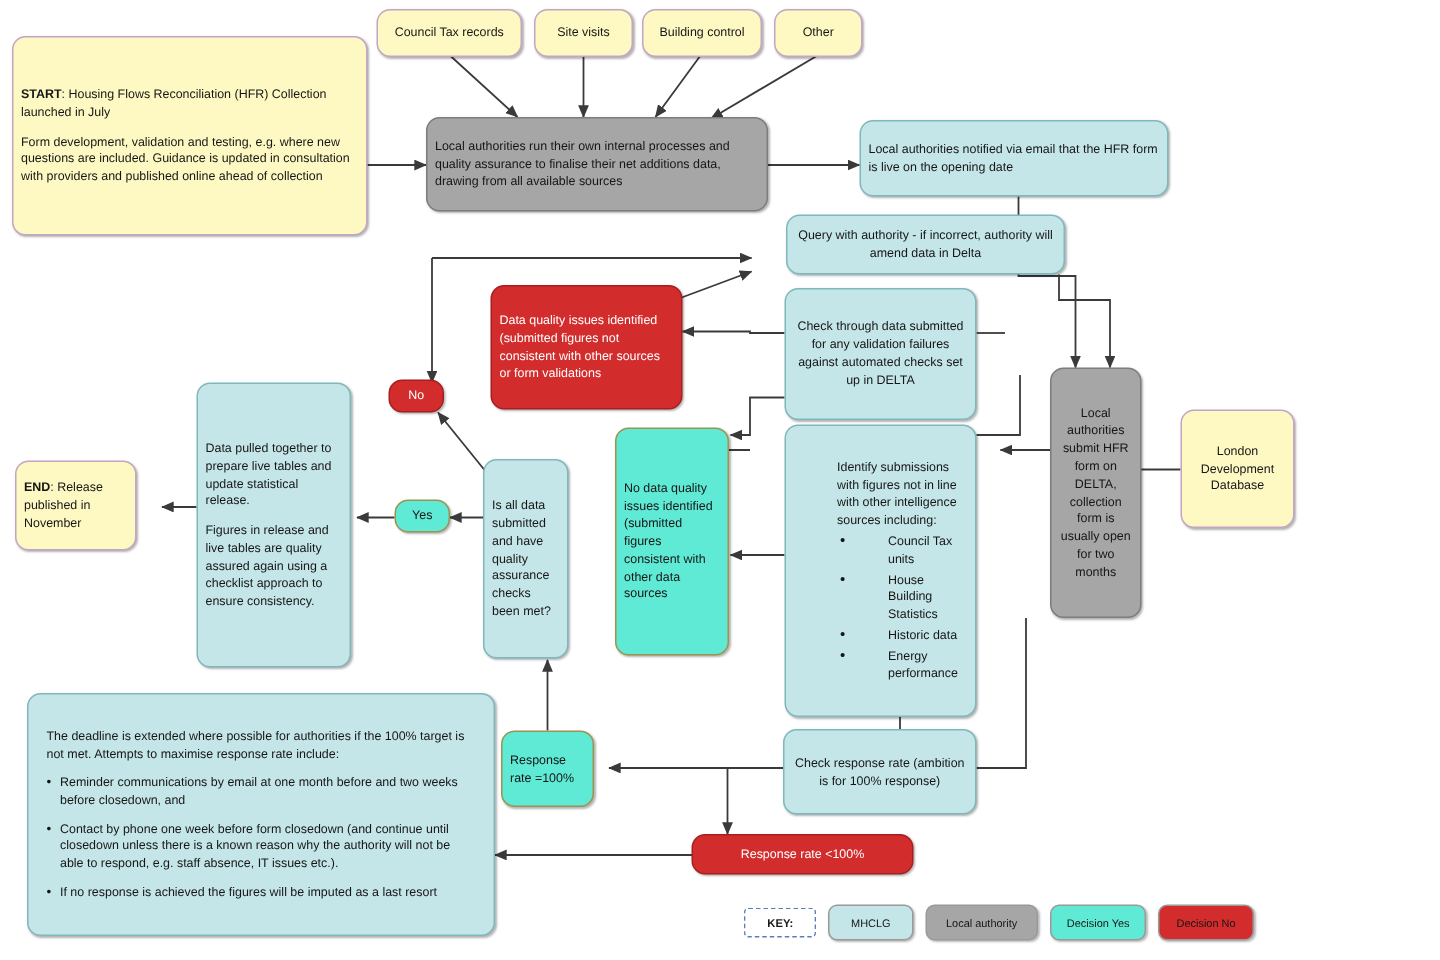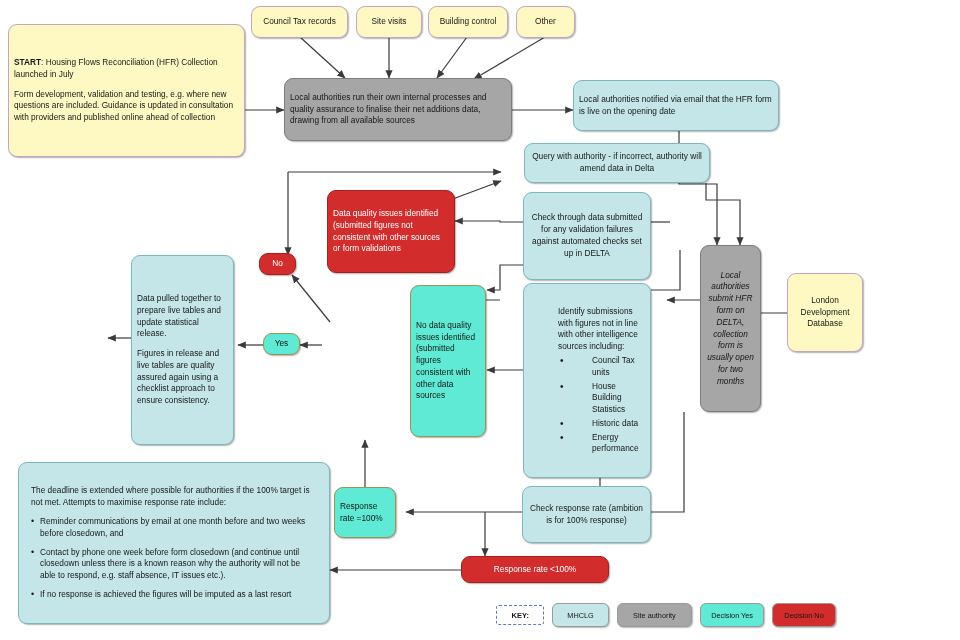--- a/index.html
+++ b/index.html
@@ -229,21 +229,21 @@
   </div>
 
   <div class="node pal-dno align-left" style="left:327px; top:190px; width:128px; height:83px;">
     <div class="inner">Data quality issues identified (submitted figures not consistent with other sources or form validations</div>
   </div>
 
   <div class="node pal-mhclg" style="left:523px; top:192px; width:128px; height:88px;">
     <div class="inner">Check through data submitted for any validation failures against automated checks set up in DELTA</div>
   </div>
 
-  <div class="node pal-la" style="left:700px; top:245px; width:61px; height:167px;font-style:italic;">
+  <div class="node pal-la" style="left:700px; top:245px; width:61px; height:167px;">
     <div class="inner">Local authorities submit HFR form on DELTA, collection form is usually open for two months</div>
   </div>
 
   <div class="node pal-pink" style="left:787px; top:273px; width:76px; height:79px;">
     <div class="inner">London Development Database</div>
   </div>
 
   <div class="node pal-dyes align-left" style="left:410px; top:285px; width:76px; height:152px;">
     <div class="inner">No data quality issues identified (submitted figures consistent with other data sources</div>
   </div>
@@ -253,36 +253,44 @@
       <div>Identify submissions with figures not in line with other intelligence sources including:</div>
       <ul class="bullets">
         <li>Council Tax units</li>
         <li>House Building Statistics</li>
         <li>Historic data</li>
         <li>Energy performance</li>
       </ul>
     </div>
   </div>
 
+  <div class="node pal-mhclg align-left" style="left:322px; top:306px; width:57px; height:133px;">
+    <div class="inner">Is all data submitted and have quality assurance checks been met?</div>
+  </div>
 
   <div class="node pal-dno" style="left:259px; top:253px; width:37px; height:22px;">
     <div class="inner">No</div>
   </div>
 
   <div class="node pal-dyes" style="left:263px; top:333px; width:37px; height:22px;">
     <div class="inner">Yes</div>
   </div>
 
   <div class="node pal-mhclg align-left" style="left:131px; top:255px; width:103px; height:190px;">
     <div class="inner">
       <p>Data pulled together to prepare live tables and update statistical release.</p>
       <p>Figures in release and live tables are quality assured again using a checklist approach to ensure consistency.</p>
     </div>
   </div>
 
+  <div class="node pal-pink align-left" style="left:10px; top:307px; width:81px; height:60px;">
+    <div class="inner">
+      <span class="bold">END</span><span>: Release published in November</span>
+    </div>
+  </div>
 
   <div class="node pal-mhclg align-left" style="left:18px; top:462px; width:312px; height:162px; padding:10px 12px;">
     <div class="inner">
       <div style="text-align:left; text-indent:0;">The deadline is extended where possible for authorities if the 100% target is not met. Attempts to maximise response rate include:</div>
       <ul class="bullets2">
         <li>Reminder communications by email at one month before and two weeks before closedown, and</li>
         <li>Contact by phone one week before form closedown (and continue until closedown unless there is a known reason why the authority will not be able to respond, e.g. staff absence, IT issues etc.).</li>
         <li>If no response is achieved the figures will be imputed as a last resort</li>
       </ul>
     </div>
@@ -299,21 +307,21 @@
   <div class="node pal-dno" style="left:461px; top:556px; width:148px; height:27px;">
     <div class="inner">Response rate &lt;100%</div>
   </div>
 
   <div id="legend">
     <div class="key-box">KEY:</div>
     <div class="sw w1 pal-mhclg">
       <span>MHCLG</span>
     </div>
     <div class="sw w2 pal-la">
-      <span>Site authority</span>
+      <span>Local authority</span>
     </div>
     <div class="sw w3 pal-dyes">
       <span>Decision Yes</span>
     </div>
     <div class="sw w4 pal-dno">
       <span>Decision  No</span>
     </div>
   </div>
 
 </div>

